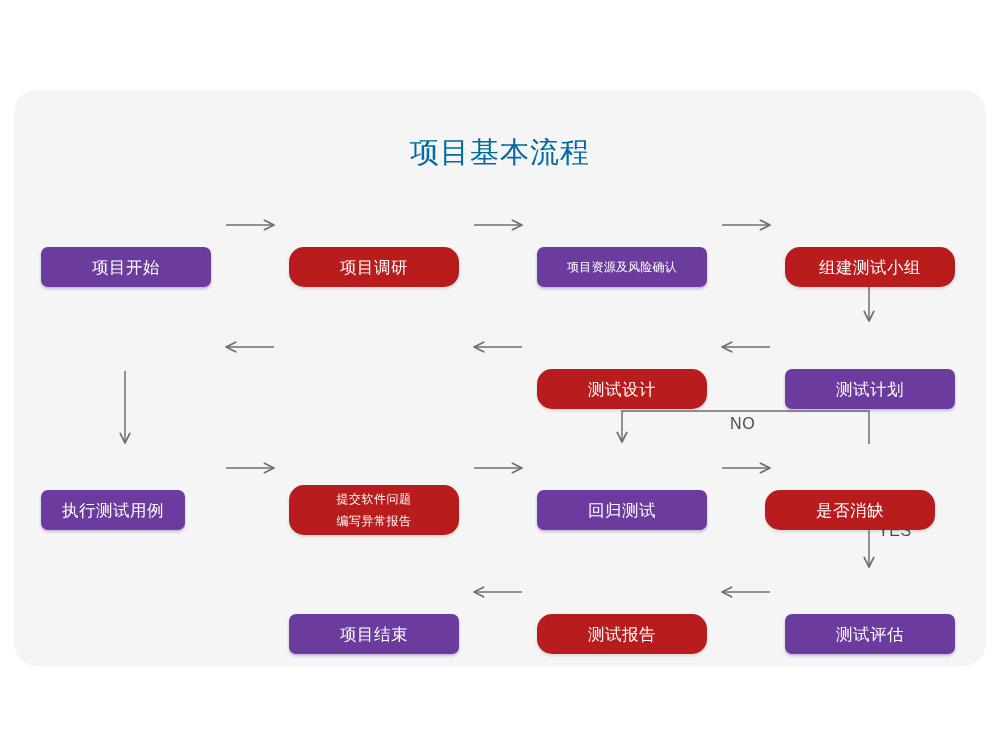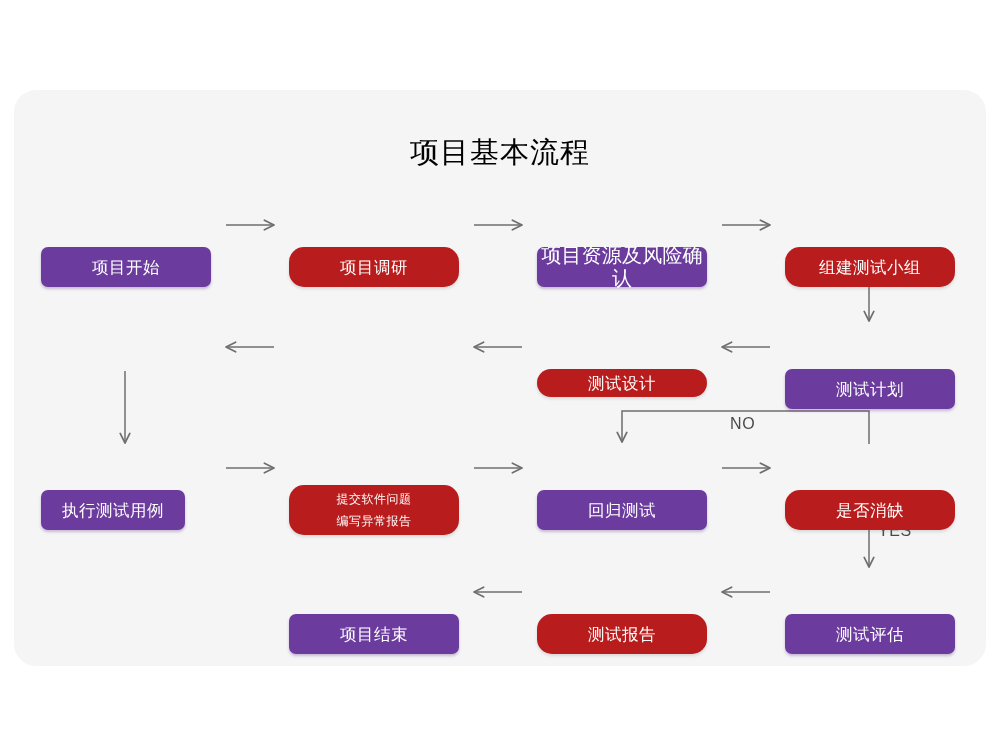--- a/index.html
+++ b/index.html
@@ -31,21 +31,21 @@
   }
 
   
   .title {
     position: absolute;
     left: 0;
     top: 132px;
     width: 1000px;
     text-align: center;
     font-size: 29px;
-    color: #000000;
+    color: #0369a1;
     letter-spacing: 1px;
     font-weight: 400;
     line-height: 40px;
     white-space: nowrap;
   }
 
   
   .wires {
     position: absolute;
     left: 0;
@@ -78,21 +78,21 @@
     box-shadow: 0 2px 3px rgba(90, 50, 130, 0.30);
   }
 
   .node.gray {
     background: #b91c1c;
     box-shadow: 0 2px 3px rgba(120, 120, 120, 0.22);
     border-radius: 15px;
   }
 
   .node.small-text {
-    font-size: 20px;
+    font-size: 12px;
     letter-spacing: 0.2px;
     font-family: Liberation Serif, serif;
   }
 
   .node.two-line {
     font-size: 12px;
     line-height: 22px;
   }
 
   
@@ -149,26 +149,26 @@
   </svg>
 
   <div class="edge-label" style="left:730px; top:415px;">NO</div>
   <div class="edge-label" style="left:878px; top:522px;">YES</div>
 
   <div class="node purple" style="left:41px;  top:205px; width:170px; height:40px;">项目开始</div>
   <div class="node gray" style="left:289px; top:205px; width:170px; height:40px;">项目调研</div>
   <div class="node purple small-text" style="left:537px; top:205px; width:170px; height:40px;">项目资源及风险确认</div>
   <div class="node gray" style="left:785px; top:205px; width:170px; height:40px;">组建测试小组</div>
 
-  <div class="node gray" style="left:537px; top:327px; width:170px; height:28px;">测试设计</div>
+  <div class="node gray" style="left:537px; top:327px; width:170px; height:40px;">测试设计</div>
   <div class="node purple" style="left:785px; top:327px; width:170px; height:40px;">测试计划</div>
 
   <div class="node purple" style="left:41px;  top:448px; width:144px; height:40px;">执行测试用例</div>
   <div class="node gray two-line" style="left:289px; top:443px; width:170px; height:50px;">提交软件问题
 编写异常报告</div>
   <div class="node purple" style="left:537px; top:448px; width:170px; height:40px;">回归测试</div>
-  <div class="node gray" style="left:785px; top:448px; width:170px; height:40px;">是否消缺</div>
+  <div class="node gray" style="left:765px; top:448px; width:170px; height:40px;">是否消缺</div>
 
   <div class="node purple" style="left:289px; top:572px; width:170px; height:40px;">项目结束</div>
   <div class="node gray" style="left:537px; top:572px; width:170px; height:40px;">测试报告</div>
   <div class="node purple" style="left:785px; top:572px; width:170px; height:40px;">测试评估</div>
 
 </div>
 
 </body></html>

